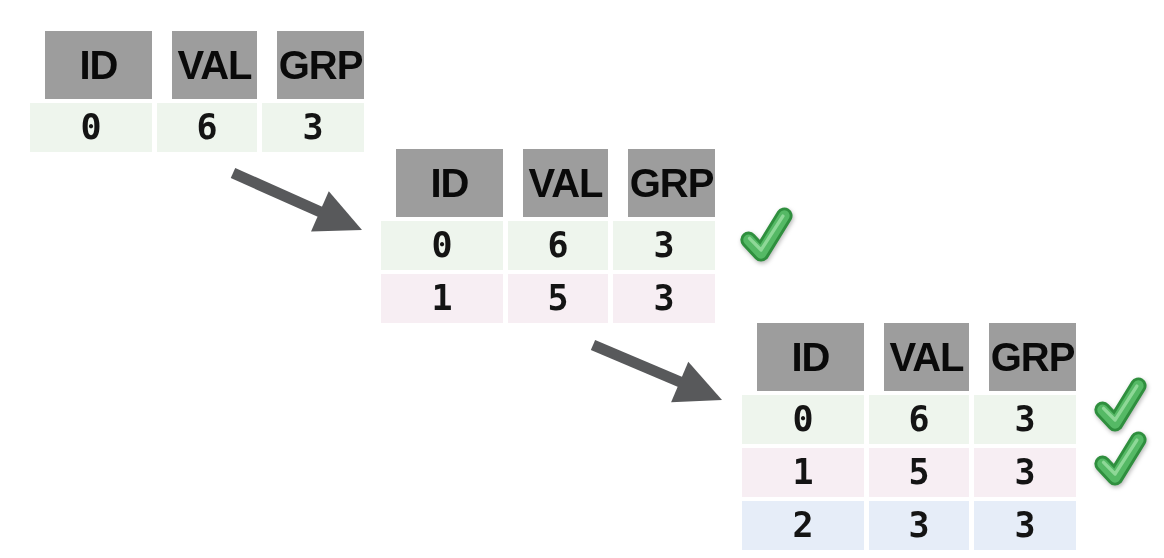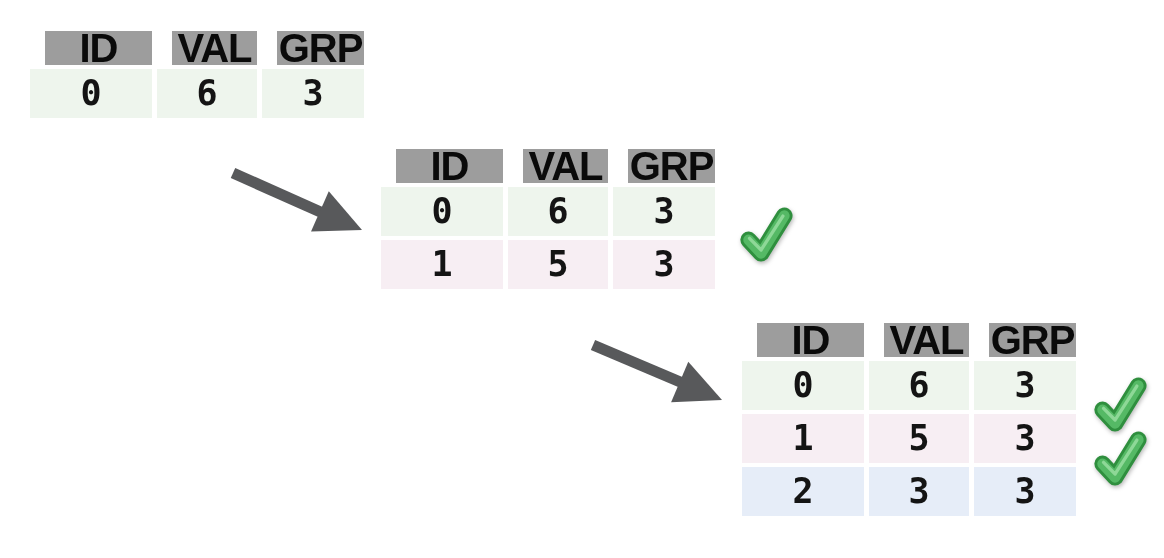--- a/index.html
+++ b/index.html
@@ -21,21 +21,21 @@
   .t1 { left: 30px;  top: 31px;  }
   .t2 { left: 381px; top: 149px; }
   .t3 { left: 742px; top: 323px; }
   .cell {
     display: flex;
     align-items: center;
     justify-content: center;
     line-height: 1;
   }
   .hcell {
-    height: 34px;
+    height: 68px;
     background: #9d9d9d;
     font-weight: bold;
     font-size: 40px;
     color: #0a0a0a;
     letter-spacing: -1px;
     margin-left: 15px;
   }
   .rcell {
     height: 49px;
     font-family: "DejaVu Sans Mono", monospace;

